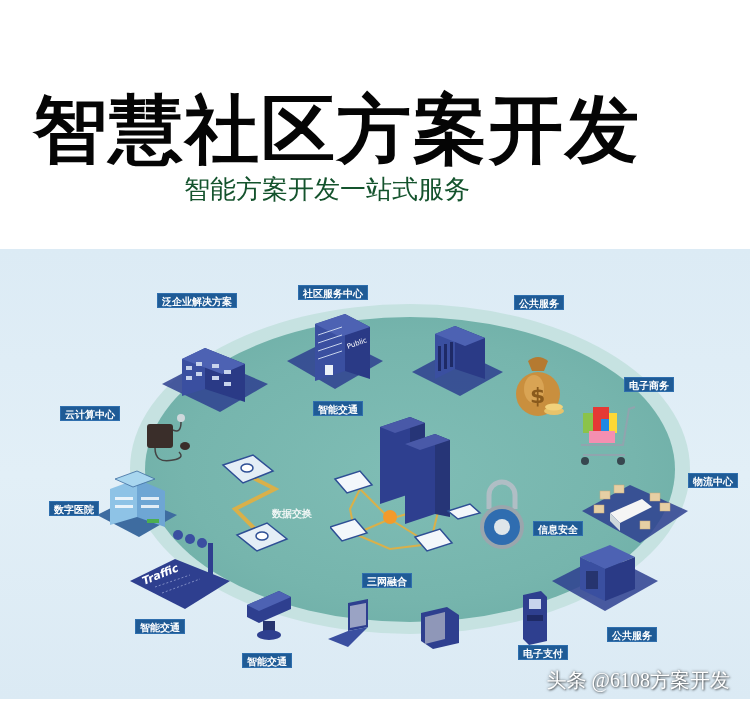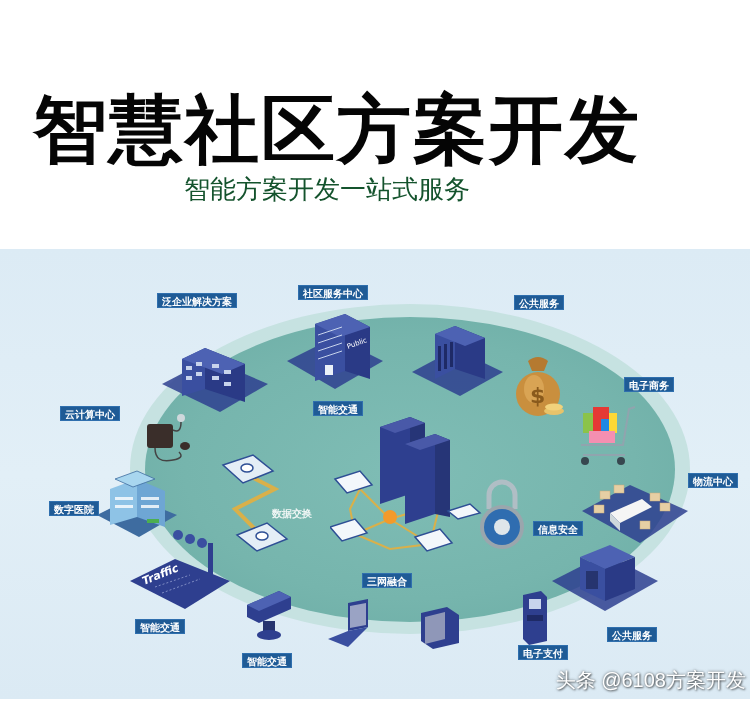--- a/index.html
+++ b/index.html
@@ -39,24 +39,24 @@
     font-size: 10px; font-weight: bold; line-height: 15px; height: 15px;
     padding: 0 4px; white-space: nowrap;
     font-family: "DejaVu Sans", sans-serif;
     border: 1px solid #2f6fae;
   }
   .label.plain { background: transparent; border: none; color: #f0f6f5; font-family: Liberation Mono, monospace; }
 
   .obj { position: absolute; }
 
   .watermark {
-    position: absolute; right: 4px; top: 668px;
+    position: absolute; right: 20px; top: 668px;
     color: #ffffff; font-size: 20px; line-height: 24px;
     text-shadow: 0 0 3px rgba(0,0,0,0.55), 1px 1px 2px rgba(0,0,0,0.5);
-    font-family: Liberation Sans, sans-serif;
+    font-family: Liberation Serif, serif;
   }
 </style>
 </head>
 <body>
 
 <div class="title">智慧社区方案开发</div>
 <div class="subtitle">智能方案开发一站式服务</div>
 
 <div class="panel">
   <div class="ring"></div>

